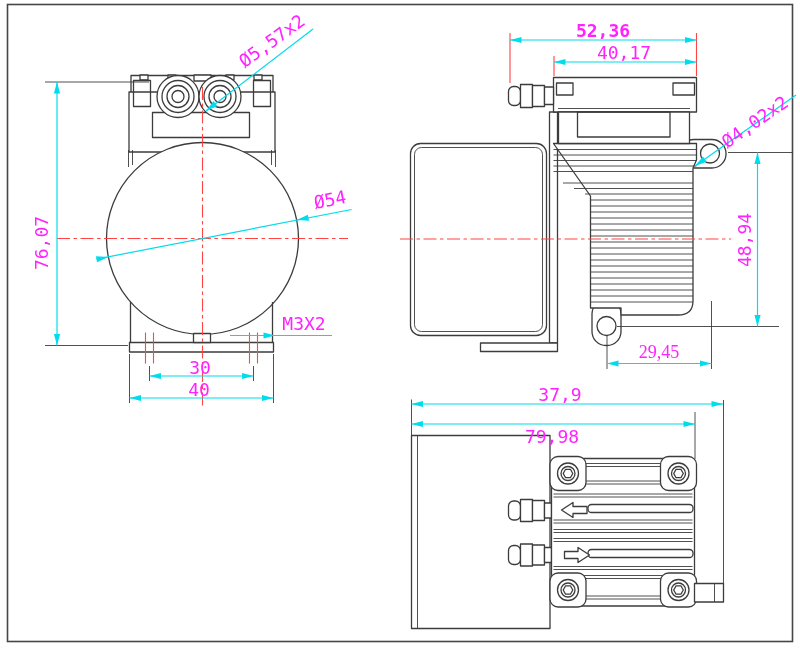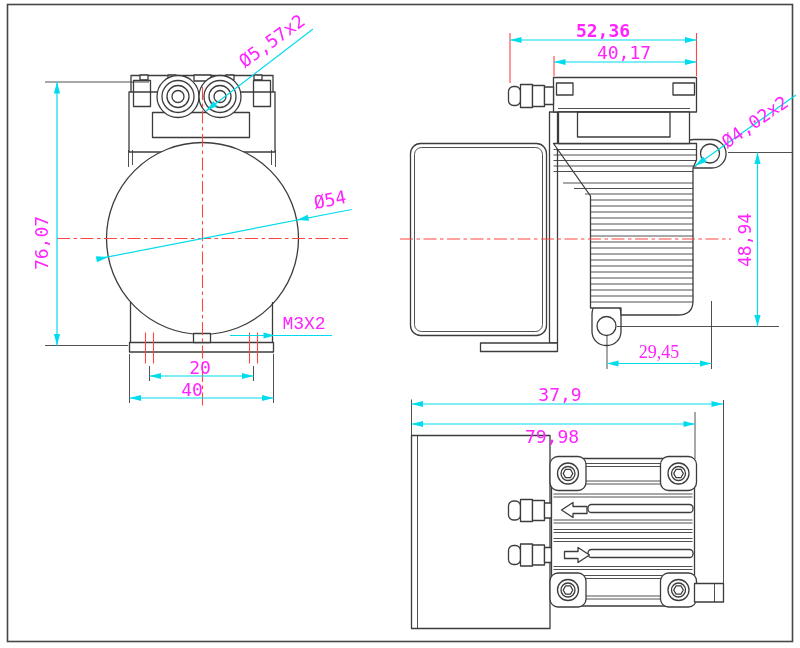--- a/index.html
+++ b/index.html
@@ -218,23 +218,23 @@
     <polygon class="dimf" points="411.5,404 423,400.9 423,407.1"></polygon>
     <polygon class="dimf" points="723,404 711.5,400.9 711.5,407.1"></polygon>
     <polygon class="dimf" points="411.5,424 423,420.9 423,427.1"></polygon>
     <polygon class="dimf" points="695,424 683.5,420.9 683.5,427.1"></polygon>
   </g>
 </svg>
 
 <span class="lbl r90" style="left:42px;top:243px;">76,07</span>
 <span class="lbl r36" style="left:272px;top:41px;">Ø5,57x2</span>
 <span class="lbl r11" style="left:330px;top:200px;">Ø54</span>
-<span class="lbl" style="left:304px;top:324px;font-family:Liberation Mono, monospace;">M3X2</span>
-<span class="lbl" style="left:200px;top:368px;">20</span>
-<span class="lbl" style="left:192px;top:390px;">40</span>
+<span class="lbl" style="left:304px;top:324px;">M3X2</span>
+<span class="lbl" style="left:200px;top:368px;">30</span>
+<span class="lbl" style="left:199px;top:390px;">40</span>
 
 <span class="lbl" style="left:603px;top:31px;font-weight:bold;">52,36</span>
 <span class="lbl" style="left:624px;top:53px;">40,17</span>
 <span class="lbl r35" style="left:755px;top:122px;">Ø4,02x2</span>
 <span class="lbl r90" style="left:745px;top:240px;">48,94</span>
 <span class="lbl" style="left:659px;top:352px;font-family:Liberation Serif, serif;">29,45</span>
 
 <span class="lbl" style="left:560px;top:395px;">37,9</span>
 <span class="lbl" style="left:552px;top:437px;">79,98</span>
 </div>

